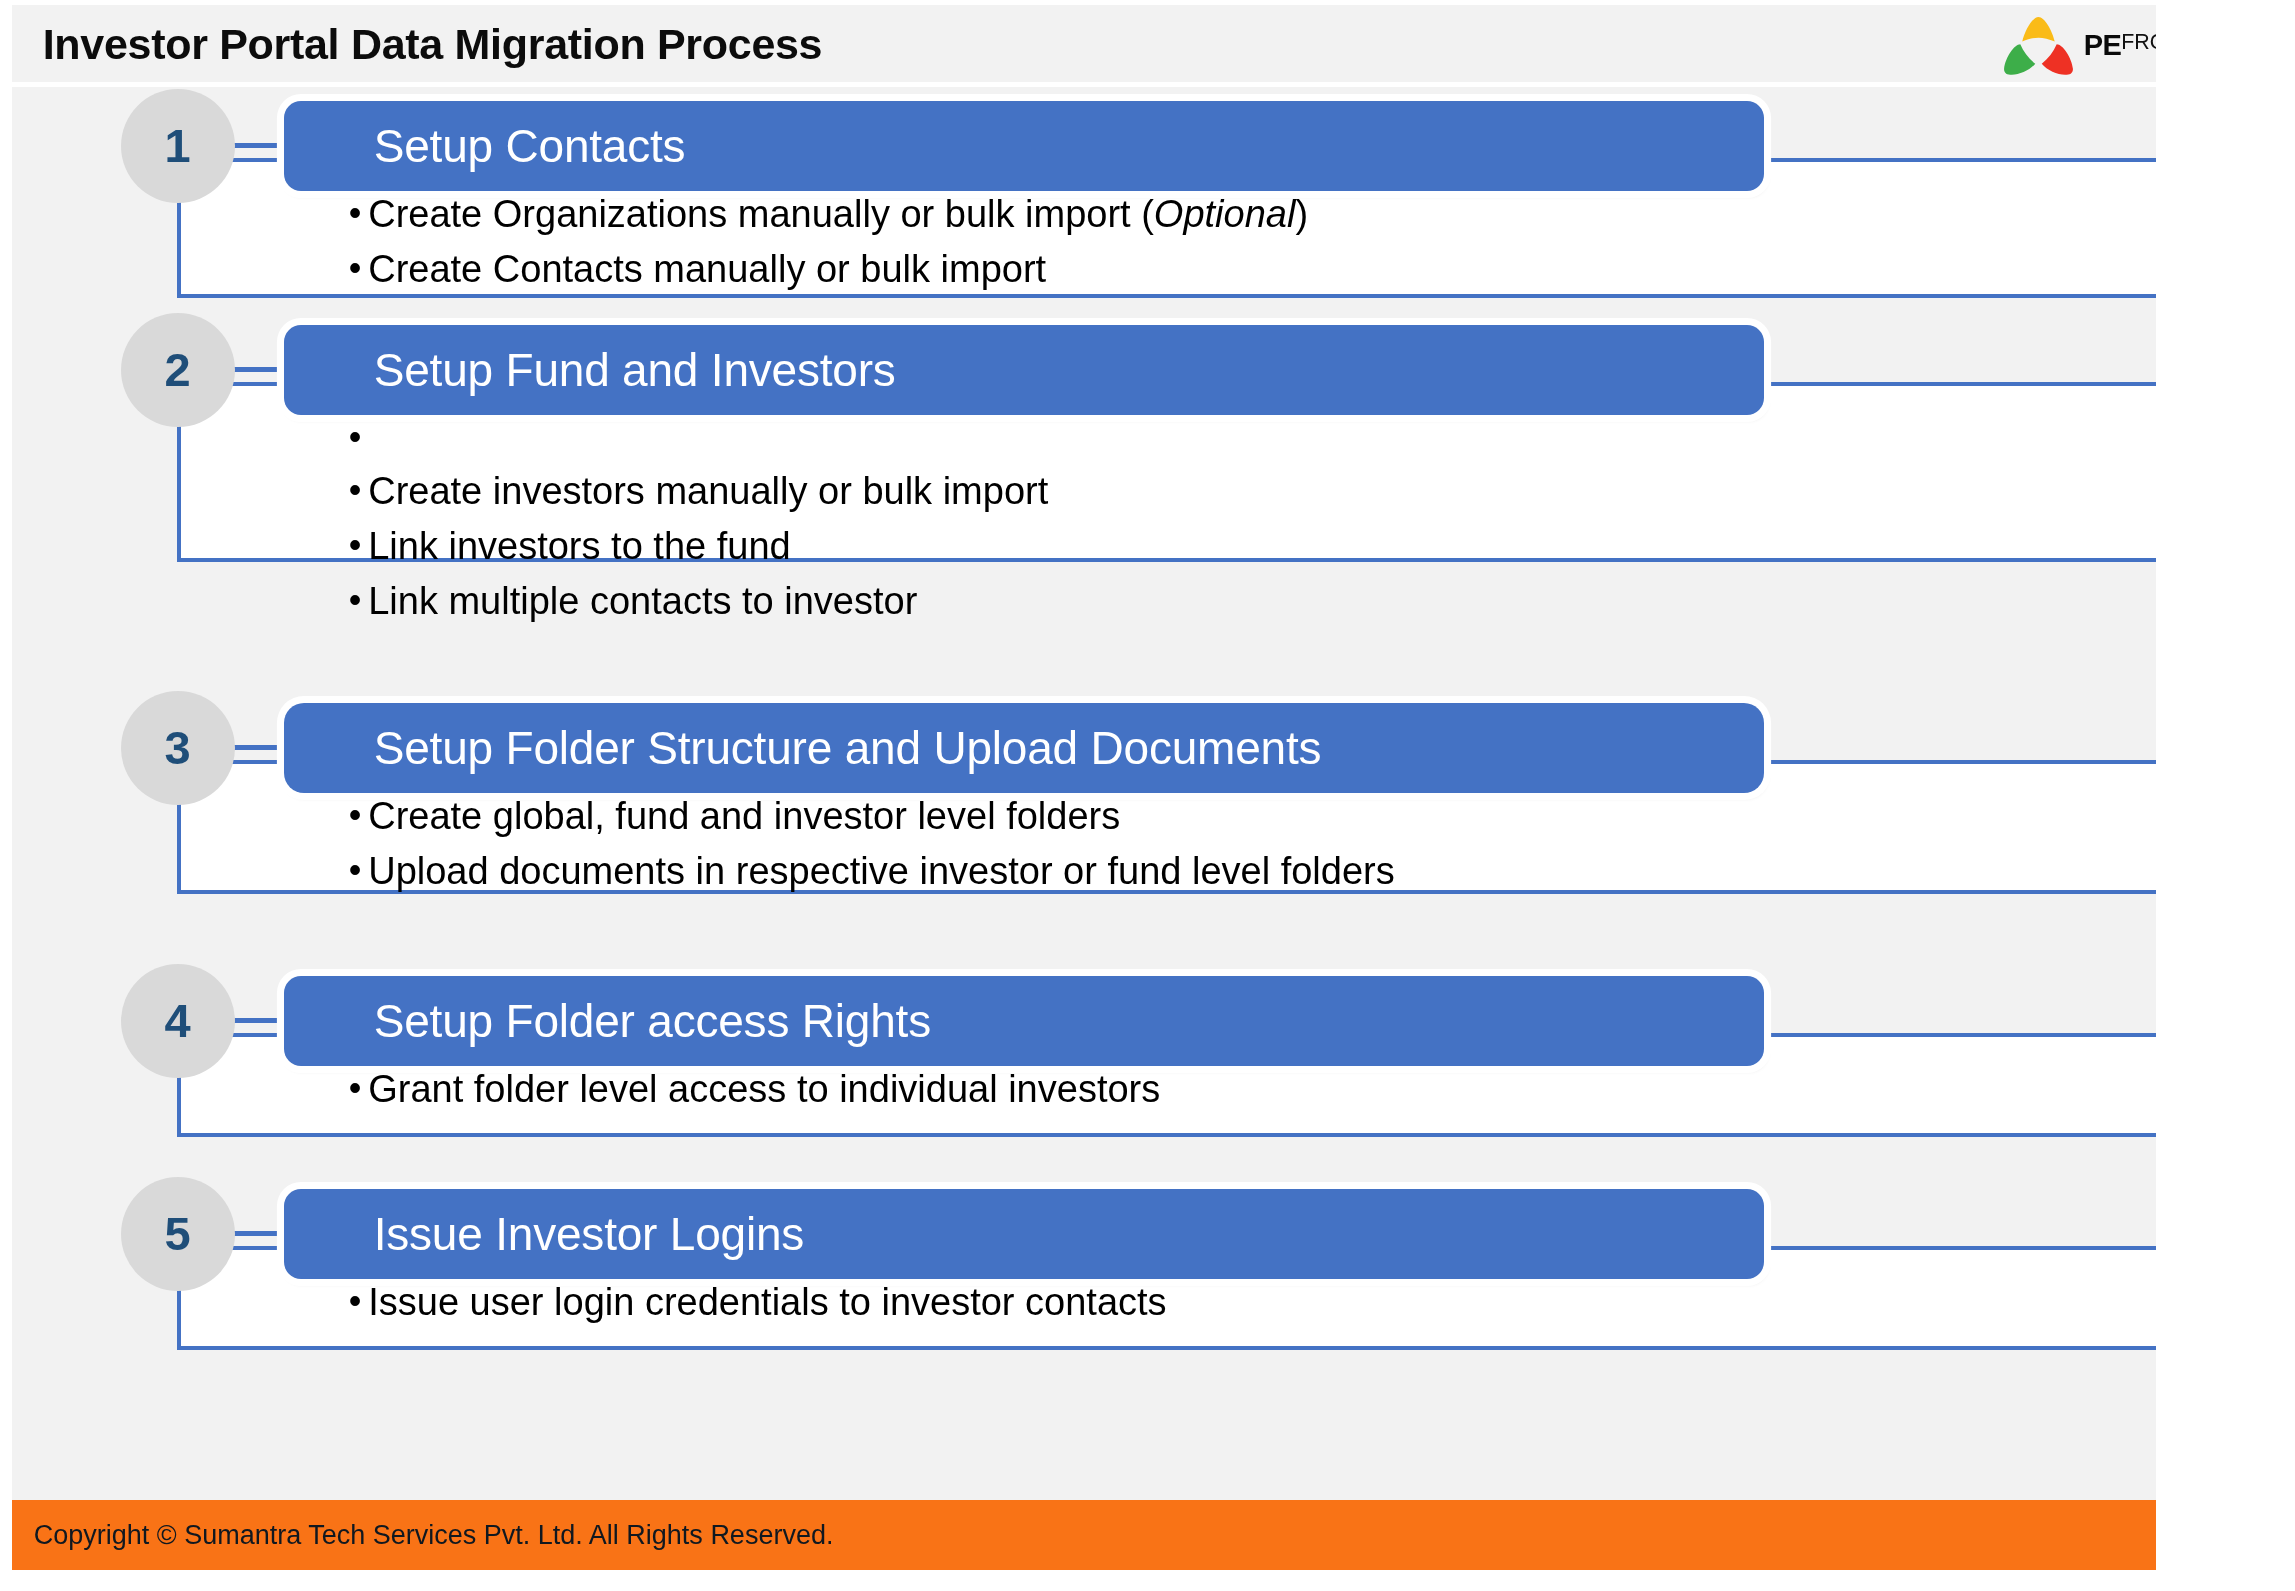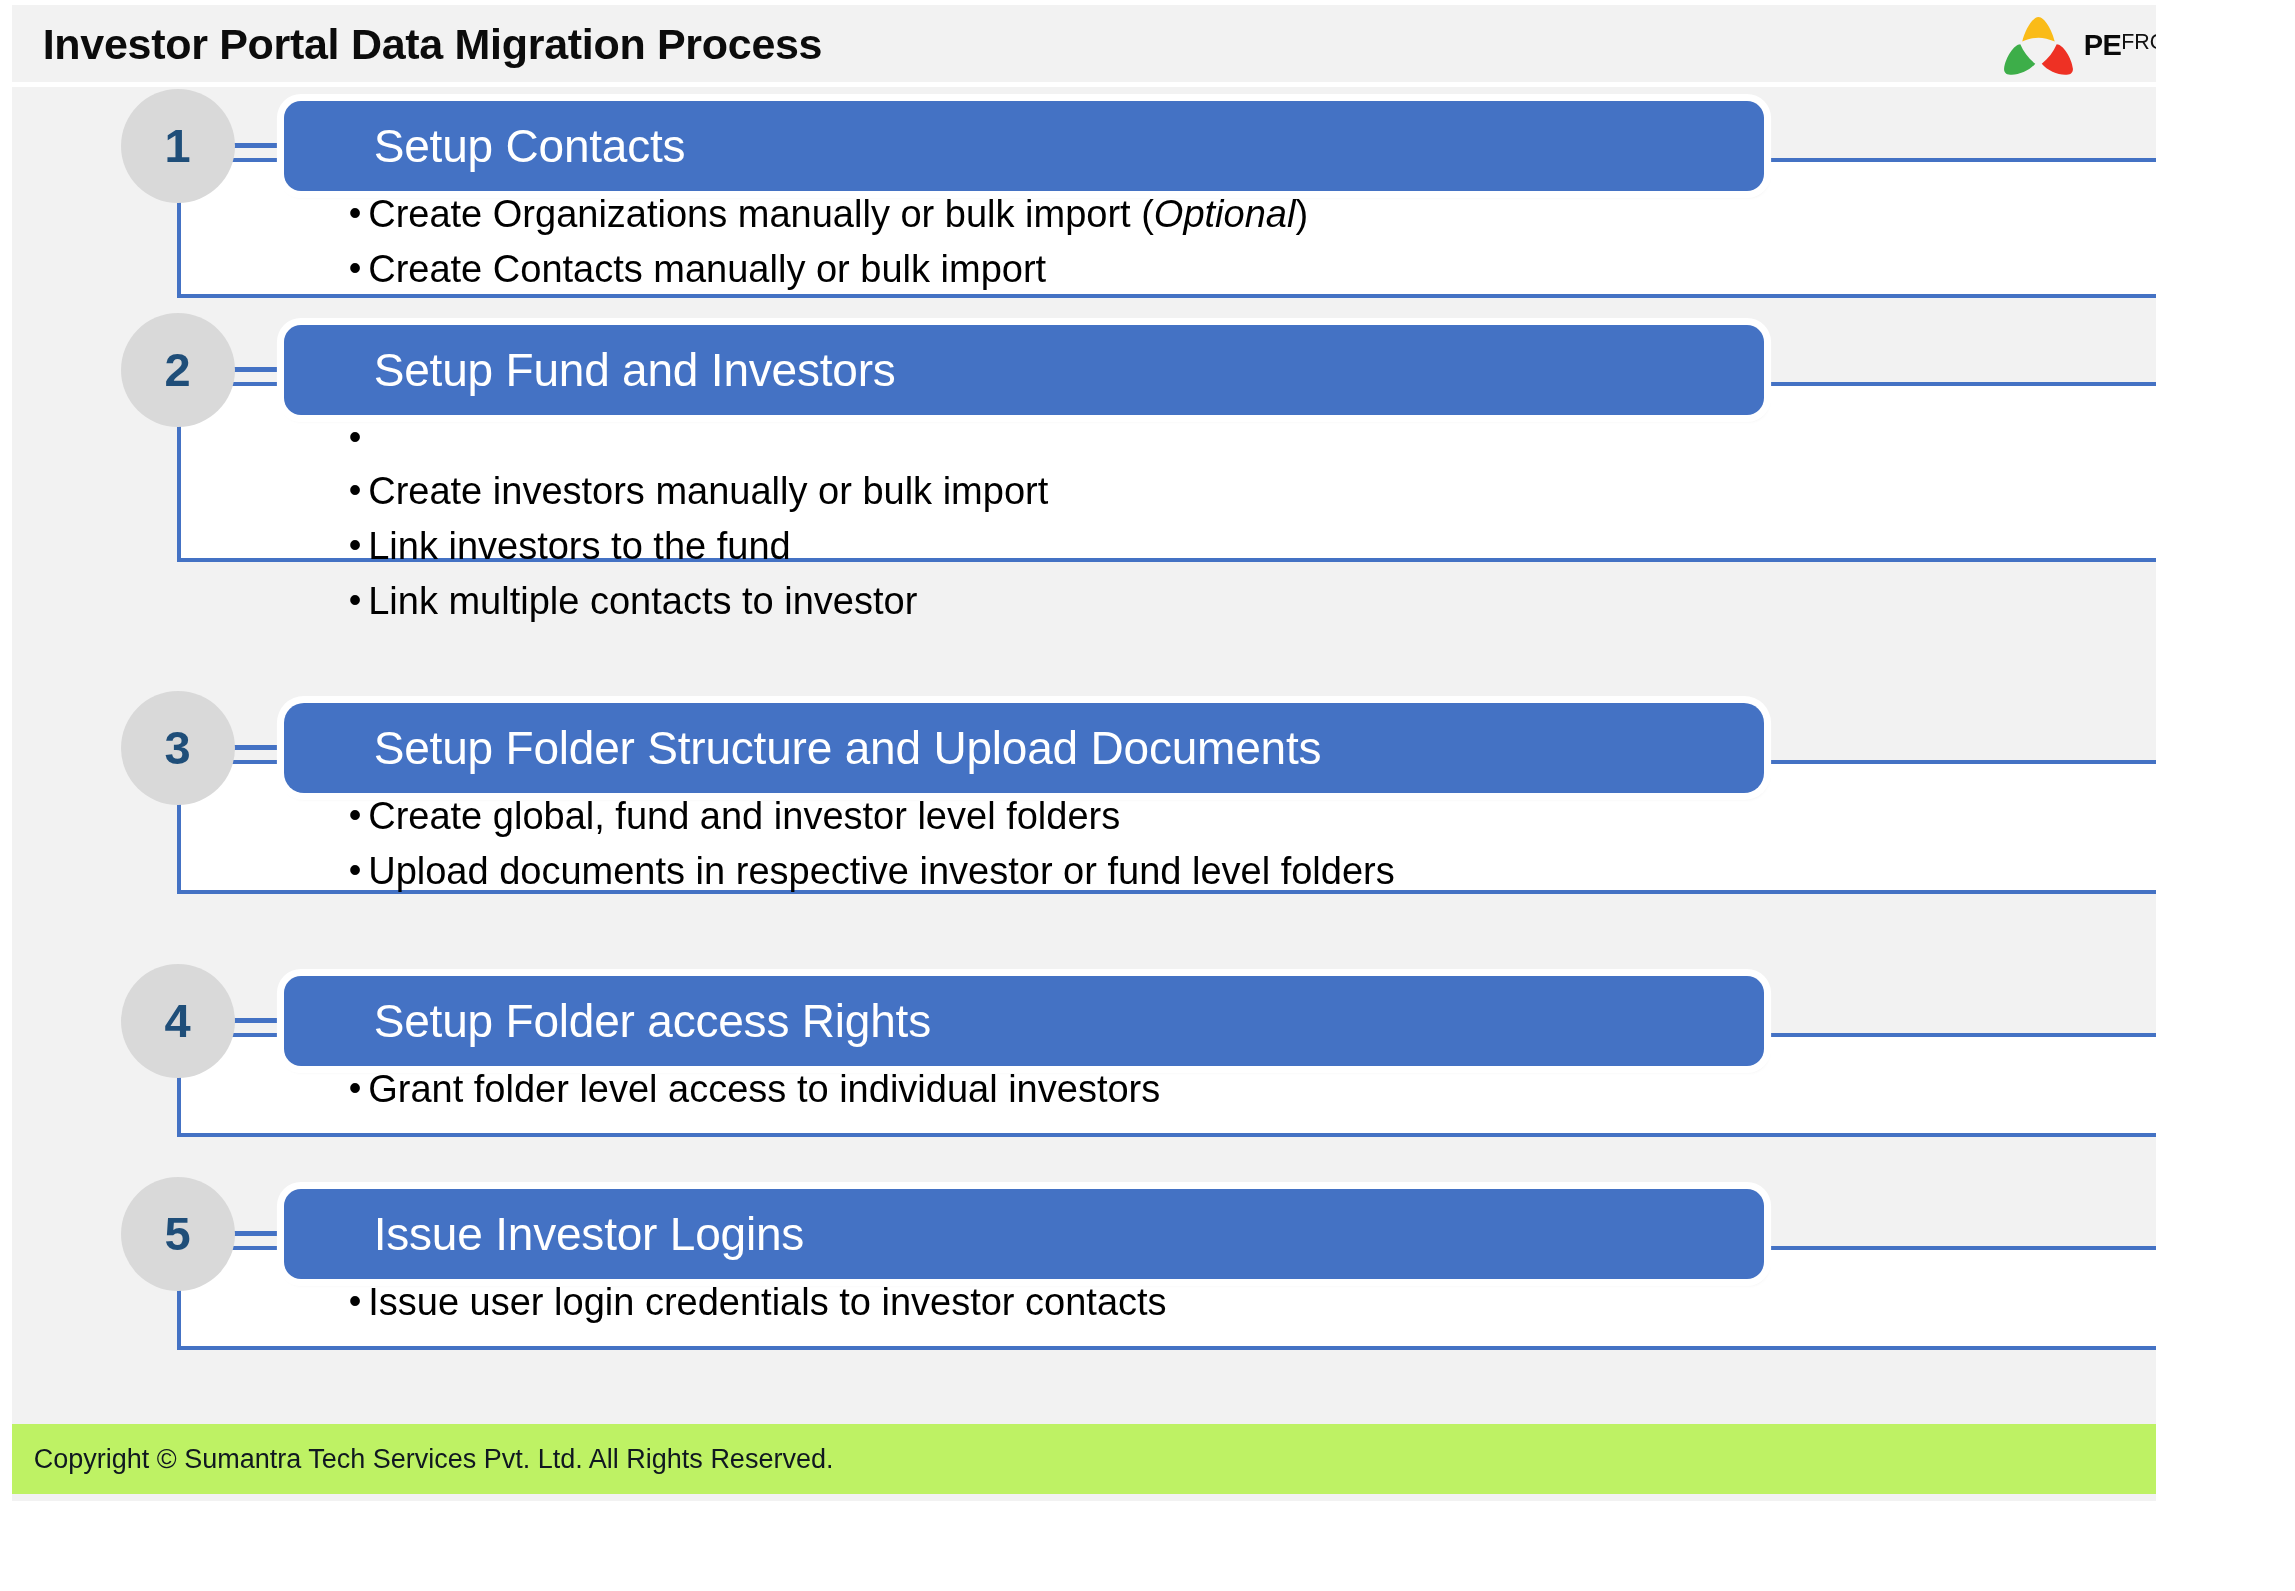--- a/index.html
+++ b/index.html
@@ -175,24 +175,24 @@
     line-height: 1.0;
   }
   .bullet-text em {
     font-style: italic;
   }
 
   
   .footer {
     position: absolute;
     left: 11.7px;
-    top: 1424px;
+    top: 1500px;
     width: 2272px;
     height: 70px;
-    background: #bef264;
+    background: #f97316;
   }
   .footer-text {
     position: absolute;
     left: 22px;
     top: 50%;
     transform: translateY(-50%);
     font-family: "Liberation Sans Narrow", "Liberation Sans", sans-serif;
     font-stretch: condensed;
     font-size: 27px;
     color: #101820;

